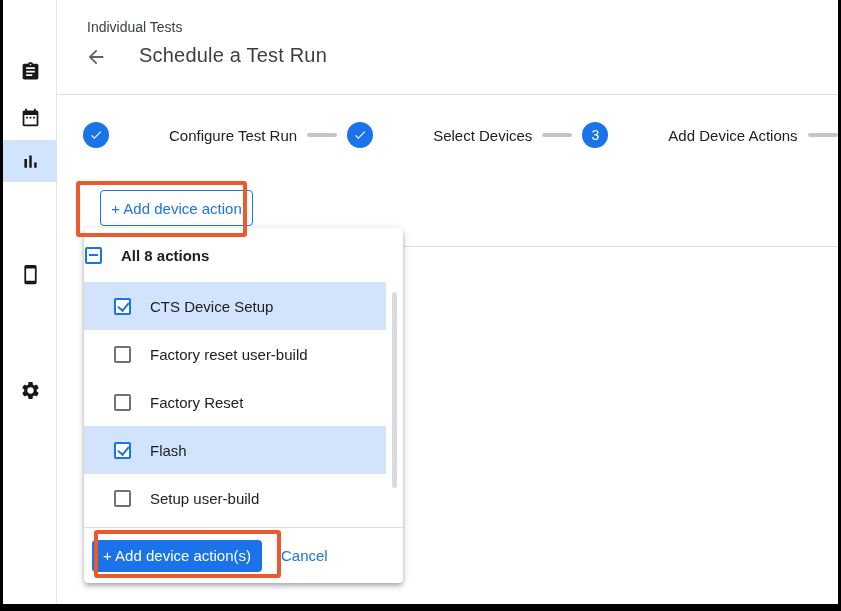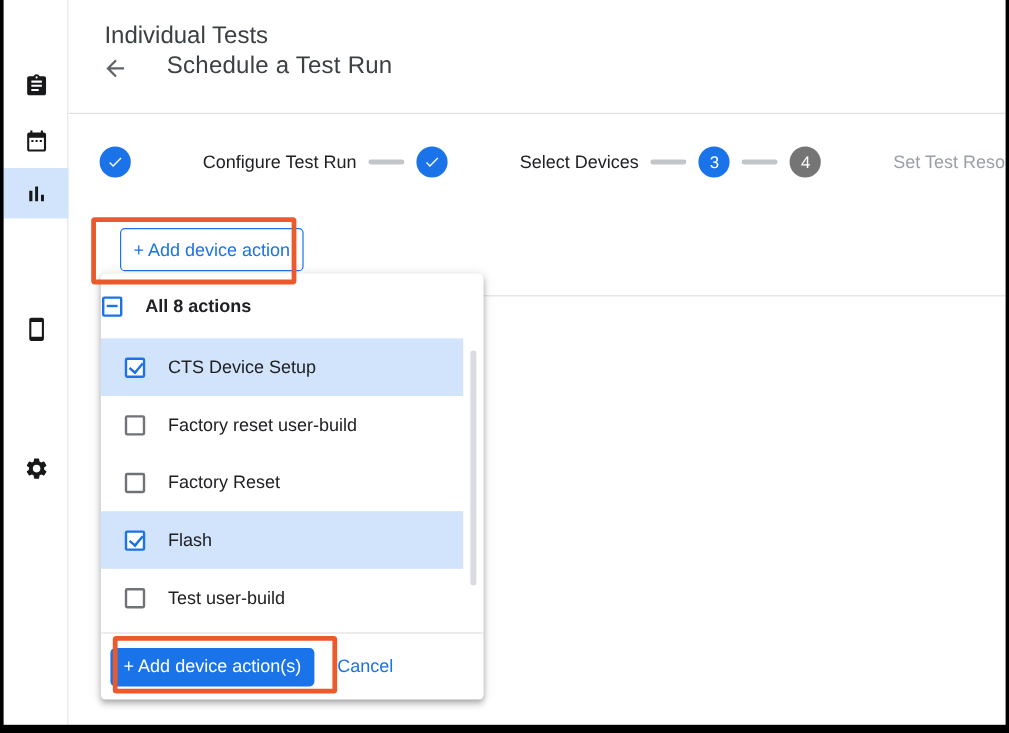--- a/index.html
+++ b/index.html
@@ -28,21 +28,21 @@
     position: absolute; left: 0; width: 54px; height: 42px;
     display: flex; align-items: center; justify-content: center;
     cursor: pointer;
   }
   .nav-item svg { width: 21px; height: 21px; fill: #17181a; }
   .nav-item.active { background: #d2e3fc; }
 
   
   .breadcrumb {
     position: absolute; left: 87px; top: 19px;
-    font-size: 20px; color: #3c4043; z-index: 1;
+    font-size: 14px; color: #3c4043; z-index: 1;
   }
   .back-arrow {
     position: absolute; left: 85px; top: 46px; width: 22px; height: 22px;
     cursor: pointer; z-index: 1;
   }
   .back-arrow svg { width: 22px; height: 22px; fill: #5f6368; }
   .page-title {
     position: absolute; left: 139px; top: 44px;
     font-size: 20px; color: #3c4043; letter-spacing: .2px; z-index: 1;
   }
@@ -88,21 +88,21 @@
     position: absolute; left: 84px; top: 228px; width: 319px; height: 355px;
     background: #fff; border-radius: 4px; z-index: 10;
     box-shadow: 0 2px 4px -1px rgba(0,0,0,.2), 0 4px 5px 0 rgba(0,0,0,.14), 0 1px 10px 0 rgba(0,0,0,.12);
   }
   .menu-header {
     height: 36px; margin-top: 9px; display: flex; align-items: center;
     padding-left: 1px; cursor: pointer; font-weight: bold;
   }
   .menu-list { margin-top: 9px; position: relative; }
   .menu-row {
-    height: 48px; display: flex; align-items: center; padding-left: 20px;
+    height: 48px; display: flex; align-items: center; padding-left: 30px;
     width: calc(100% - 17px); cursor: pointer;
   }
   .menu-row.highlighted { background: #d2e3fc; }
   .row-label { margin-left: 19px; font-size: 15px; color: #202124; }
 
   
   .cbx {
     width: 17px; height: 17px; border: 2px solid #6f7377; border-radius: 2px;
     position: relative; background: #fff; flex: none; cursor: pointer;
   }
@@ -193,20 +193,21 @@
       <div class="step-circle">
         <svg viewBox="0 0 24 24">
             <path d="M9 16.17 4.83 12l-1.42 1.41L9 19 21 7l-1.41-1.41z"></path>
           </svg>
       </div>
       <div class="step-label">Select Devices</div>
     </div>
     <div class="step-connector"></div>
     <div class="step active">
       <div class="step-circle">3</div>
+      <div class="step-label">Add Device Actions</div>
     </div>
     <div class="step-connector"></div>
     <div class="step upcoming">
       <div class="step-circle">4</div>
       <div class="step-label">Set Test Resources</div>
     </div>
   </div>
 
   <button class="trigger-btn">+ Add device action</button>
   <div class="annotation annotation-1"></div>
@@ -230,21 +231,21 @@
       <div class="menu-row">
         <div class="cbx"></div>
         <div class="row-label">Factory Reset</div>
       </div>
       <div class="menu-row highlighted">
         <div class="cbx checked"></div>
         <div class="row-label">Flash</div>
       </div>
       <div class="menu-row">
         <div class="cbx"></div>
-        <div class="row-label">Test user-build</div>
+        <div class="row-label">Setup user-build</div>
       </div>
     </div>
     <div class="scroll-thumb"></div>
     <div class="menu-footer">
       <button class="submit-btn">+ Add device action(s)</button>
       <span class="cancel-link">Cancel</span>
     </div>
   </div>
   <div class="annotation annotation-2"></div>
 

